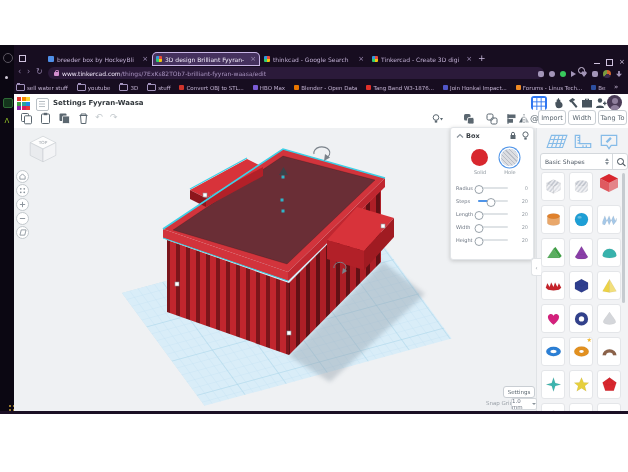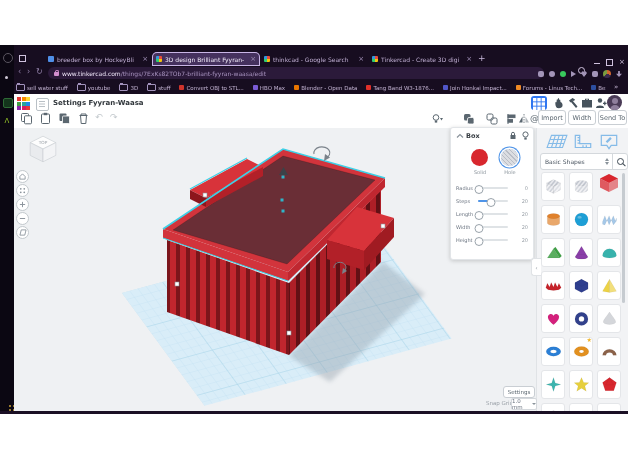--- a/index.html
+++ b/index.html
@@ -430,21 +430,21 @@
         <polygon points="1,9.5 4.5,3.5 4.5,9.5"></polygon>
         <polygon points="11,9.5 7.5,3.5 7.5,9.5" fill-opacity=".45"></polygon>
         <line x1="6" y1="1" x2="6" y2="11" stroke="currentColor" stroke-dasharray="1.5,1" stroke-width=".8"></line>
       </g>
     </svg>
   <span class="ab" style="left:530px;top:68px;font-size:9px;color:#5b6770">@</span>
 
   
   <div class="ab hbtn" style="left:538px;top:65px;width:26px">Import</div>
   <div class="ab hbtn" style="left:568px;top:65px;width:26px">Width</div>
-  <div class="ab hbtn" style="left:598px;top:65px;width:27px">Send To</div>
+  <div class="ab hbtn" style="left:598px;top:65px;width:27px">Tang To</div>
 
   
   <div id="canvas" class="ab"></div>
 
   
   <svg class="ab" style="left:14px;top:83px" width="522" height="283" viewBox="14 128 522 283">
     <defs>
       <pattern id="gmin" width="8.5" height="8.5" patternUnits="userSpaceOnUse">
         <path d="M8.5,0 V8.5 H0" fill="none" stroke="#bcdff0" stroke-width=".6"></path>
       </pattern>

